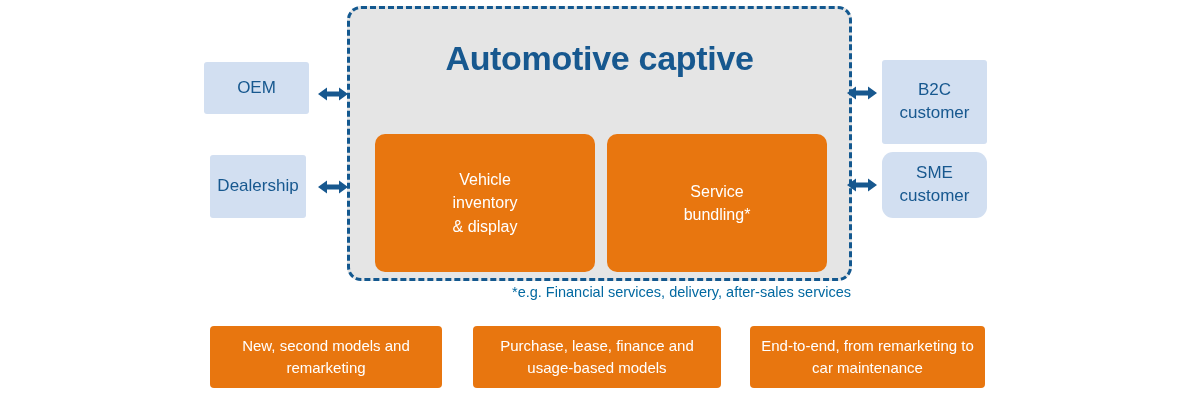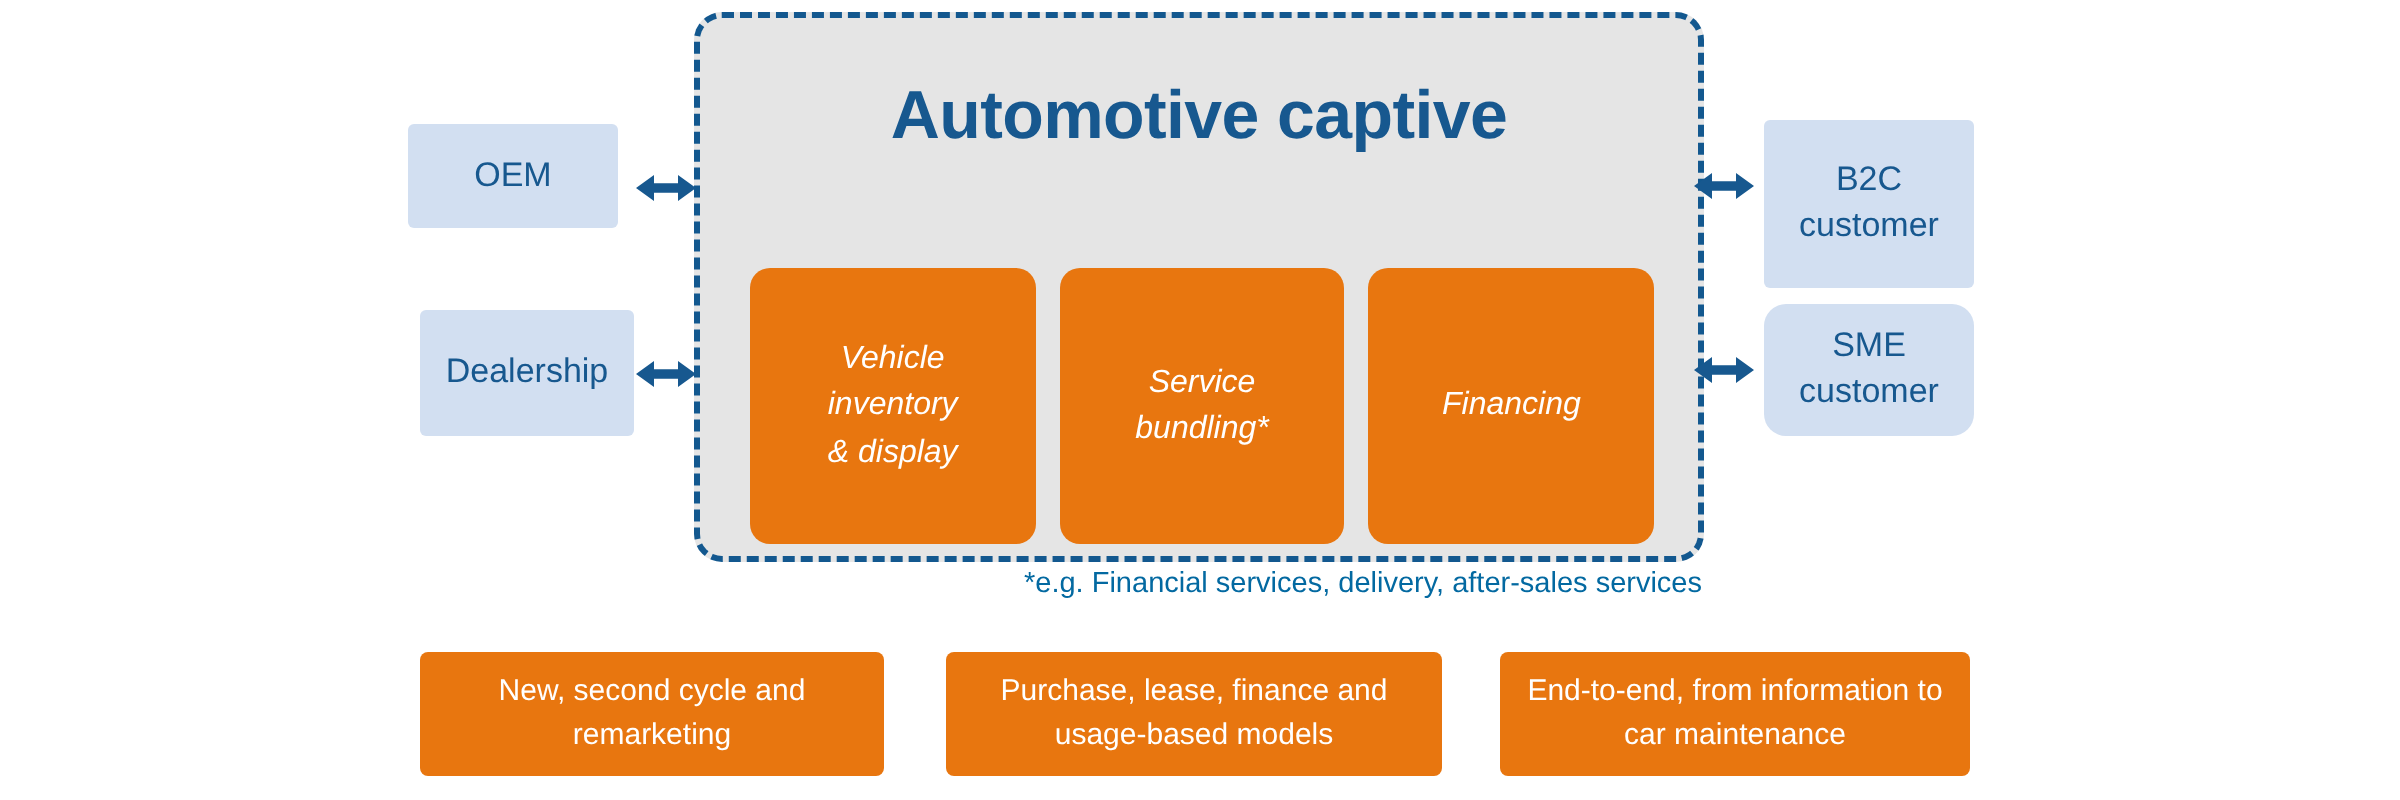--- a/index.html
+++ b/index.html
@@ -50,21 +50,20 @@
 
   
   .pillars {
     position: absolute;
     left: 25px;
     top: 125px;
     right: 22px;
     height: 138px;
     display: flex;
     gap: 12px;
-    font-style: italic;
   }
   .pillar {
     flex: 1 1 0;
     background: #e8760f;
     border-radius: 10px;
     color: #ffffff;
     display: flex;
     align-items: center;
     justify-content: center;
     text-align: center;
@@ -82,21 +81,21 @@
     color: #17588f;
     display: flex;
     align-items: center;
     justify-content: center;
     text-align: center;
     font-size: 17px;
     line-height: 1.35;
     box-sizing: border-box;
   }
   .side-oem        { left: 204px; top: 62px;  width: 105px; height: 52px; }
-  .side-dealership { left: 210px; top: 155px; width: 107px; height: 63px; }
+  .side-dealership { left: 210px; top: 155px; width: 96px; height: 63px; }
   .side-b2c        { left: 882px; top: 60px;  width: 105px; height: 84px; }
   .side-sme        { left: 882px; top: 152px; width: 105px; height: 66px; border-radius: 11px; }
 
   
   .arrow {
     position: absolute;
     width: 34px;
     height: 20px;
   }
   .arrow svg { display: block; }
@@ -168,23 +167,20 @@
     <div class="pillars">
       <div class="pillar">
         <span style="white-space: pre-line;">Vehicle
 inventory
 &amp; display</span>
       </div>
       <div class="pillar">
         <span style="white-space: pre-line;">Service
 bundling*</span>
       </div>
-      <div class="pillar">
-        <span style="white-space: pre-line;">Financing</span>
-      </div>
     </div>
 
   </div>
 
   <div class="arrow arrow-b2c">
     <svg width="34" height="20" viewBox="0 0 34 20" aria-hidden="true">
       <path d="M2 10 L11 3.5 L11 7.6 L23 7.6 L23 3.5 L32 10 L23 16.5 L23 12.4 L11 12.4 L11 16.5 Z" fill="#17588f"></path>
     </svg>
   </div>
 
@@ -200,24 +196,24 @@
   </div>
 
   <div class="side-box side-sme">
     <span style="white-space: pre-line;">SME
 customer</span>
   </div>
 
   <div class="footnote">*e.g. Financial services, delivery, after-sales services</div>
 
   <div class="bottom-box bottom-1">
-    <span>New, second cycle and remarketing</span>
+    <span>New, second models and remarketing</span>
   </div>
 
   <div class="bottom-box bottom-2">
     <span>Purchase, lease, finance and usage-based models</span>
   </div>
 
   <div class="bottom-box bottom-3">
-    <span>End-to-end, from information to car maintenance</span>
+    <span>End-to-end, from remarketing to car maintenance</span>
   </div>
 
 </div>
 
 </body></html>

